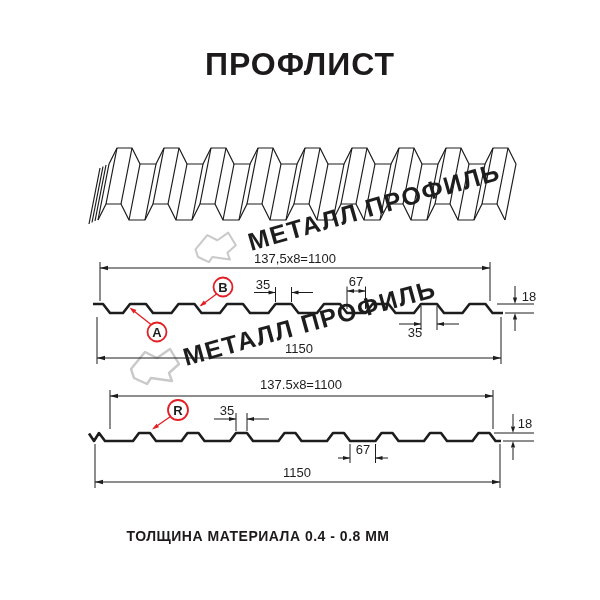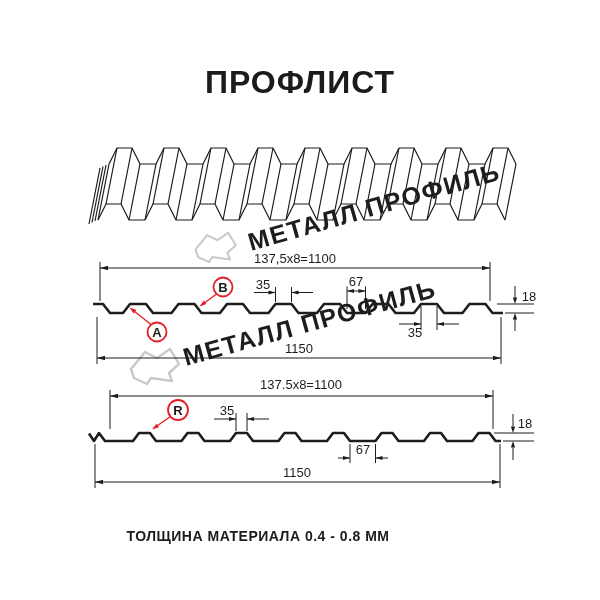--- a/index.html
+++ b/index.html
@@ -1,18 +1,18 @@
 <!DOCTYPE html>
 <html><head>
 <meta charset="utf-8">
 <style>
   html,body{margin:0;padding:0;background:#ffffff;}
   .canvas{position:relative;width:600px;height:600px;background:#ffffff;overflow:hidden;
           font-family:"Liberation Sans",sans-serif;}
-  .title{position:absolute;top:64px;left:0;width:600px;text-align:center;
+  .title{position:absolute;top:46px;left:0;width:600px;text-align:center;
          font-size:32px;font-weight:800;letter-spacing:1px;color:#1d1a1c;}
   .subtitle{position:absolute;top:91px;left:0;width:600px;text-align:center;
             font-size:15px;font-weight:600;letter-spacing:1px;color:#1d1a1c;}
   .footer{position:absolute;top:528px;left:0;width:516px;text-align:center;
           font-size:14px;font-weight:600;letter-spacing:0.5px;color:#1d1a1c;}
   svg{position:absolute;top:0;left:0;}
   svg text{font-family:"Liberation Sans",sans-serif;fill:#1d1d1d;}
   .dim{font-size:13px;}
   .marker{font-size:13px;font-weight:bold;}
   .wm-text{font-size:25px;font-weight:bold;letter-spacing:1.5px;}

